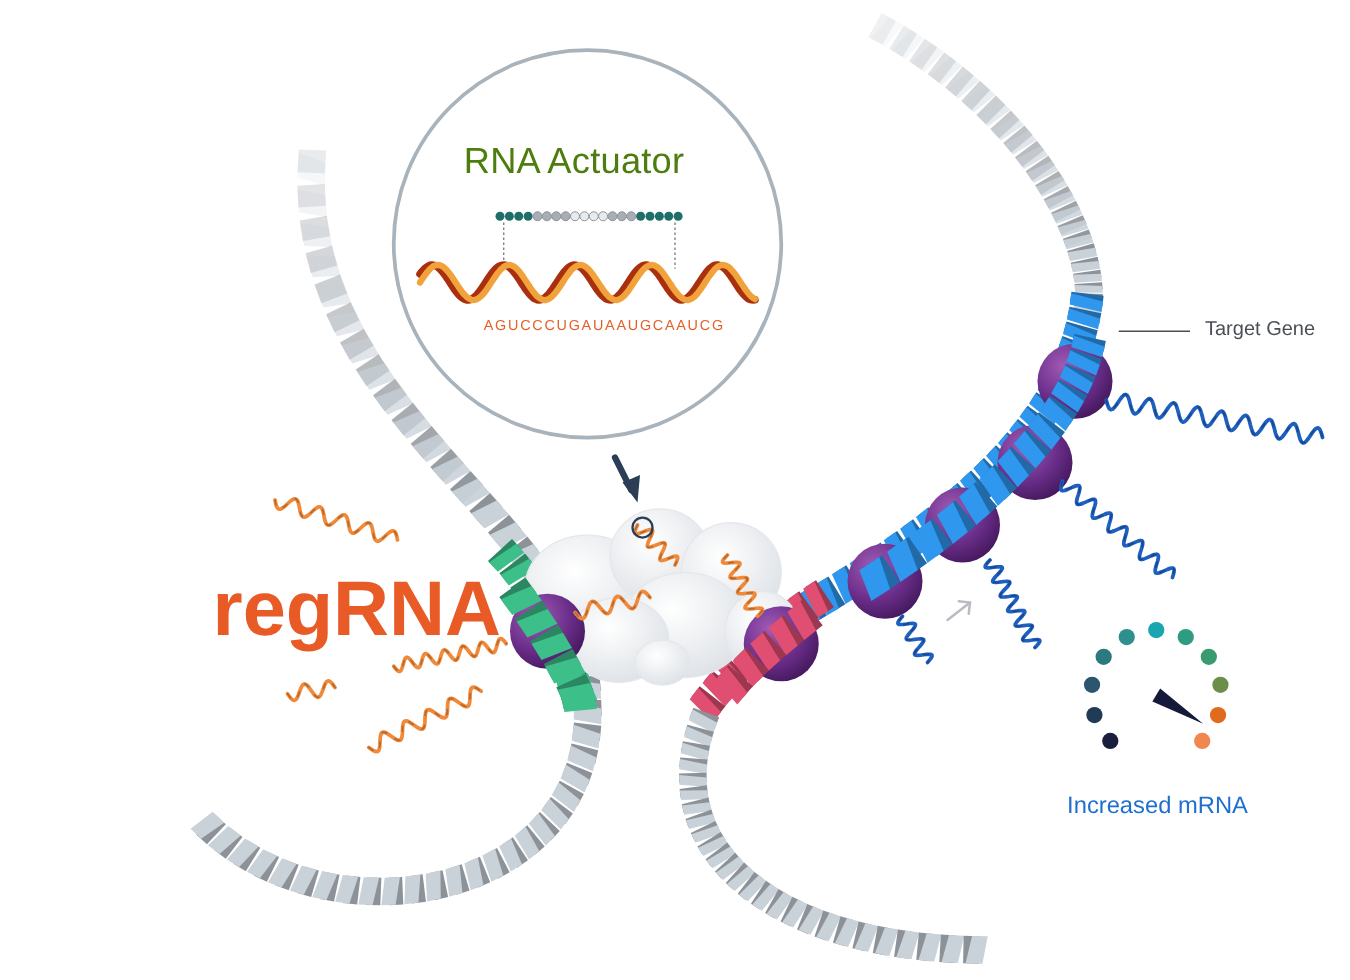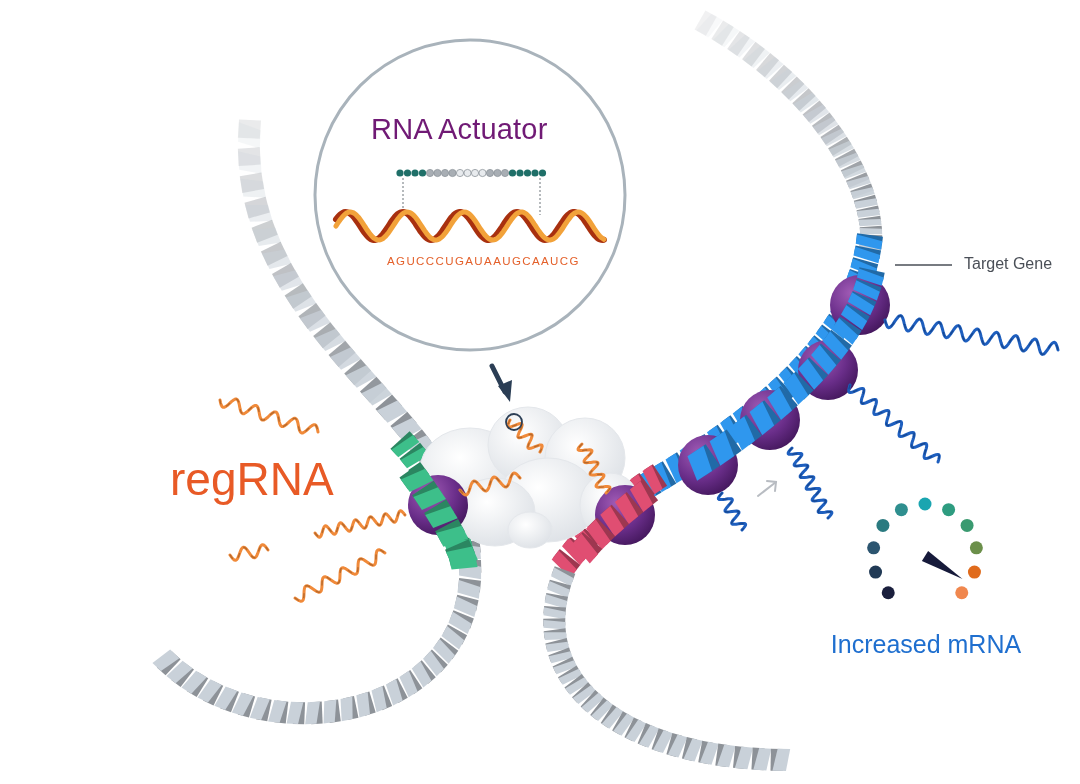--- a/index.html
+++ b/index.html
@@ -1,24 +1,24 @@
 <!DOCTYPE html>
 <html><head>
 <meta charset="utf-8">
 <style>
   html, body { margin: 0; padding: 0; background: #ffffff; }
   body { width: 1080px; height: 784px; overflow: hidden; position: relative;
          font-family: "Liberation Sans", "DejaVu Sans", sans-serif; }
   #stage { position: absolute; left: 0; top: 0; width: 1080px; height: 784px; }
   .label { position: absolute; white-space: nowrap; }
-  .title-actuator { left: 371px; top: 113px; font-size: 29px; color: #701a75; font-weight: 500; letter-spacing: 0.2px; }
+  .title-actuator { left: 371px; top: 113px; font-size: 29px; color: #4d7c0f; font-weight: 500; letter-spacing: 0.2px; }
   .seq { left: 387px; top: 255px; font-size: 11.5px; color: #e4602a; letter-spacing: 1.4px; }
-  .regrna { left: 170px; top: 452px; font-size: 46px; color: #e85a26; font-weight: 400; }
+  .regrna { left: 170px; top: 452px; font-size: 62px; color: #e85a26; font-weight: 700; }
   .target { left: 964px; top: 255px; font-size: 16px; color: #4a4f57; }
-  .increased { left: 806px; top: 624px; width: 240px; text-align: center; font-size: 25px; color: #1f6fcf; line-height: 41px; white-space: normal; }
+  .increased { left: 806px; top: 624px; width: 240px; text-align: center; font-size: 19px; color: #1f6fcf; line-height: 41px; white-space: normal; }
 </style>
 </head>
 <body>
 
 <div id="stage">
   <svg id="art" width="1080" height="784" viewBox="0 0 1080 784">
     <defs>
       <radialGradient id="nucGrad" cx="0.35" cy="0.3" r="0.75">
         <stop offset="0" stop-color="#a05bb5"></stop>
         <stop offset="0.6" stop-color="#6a2e8a"></stop>

